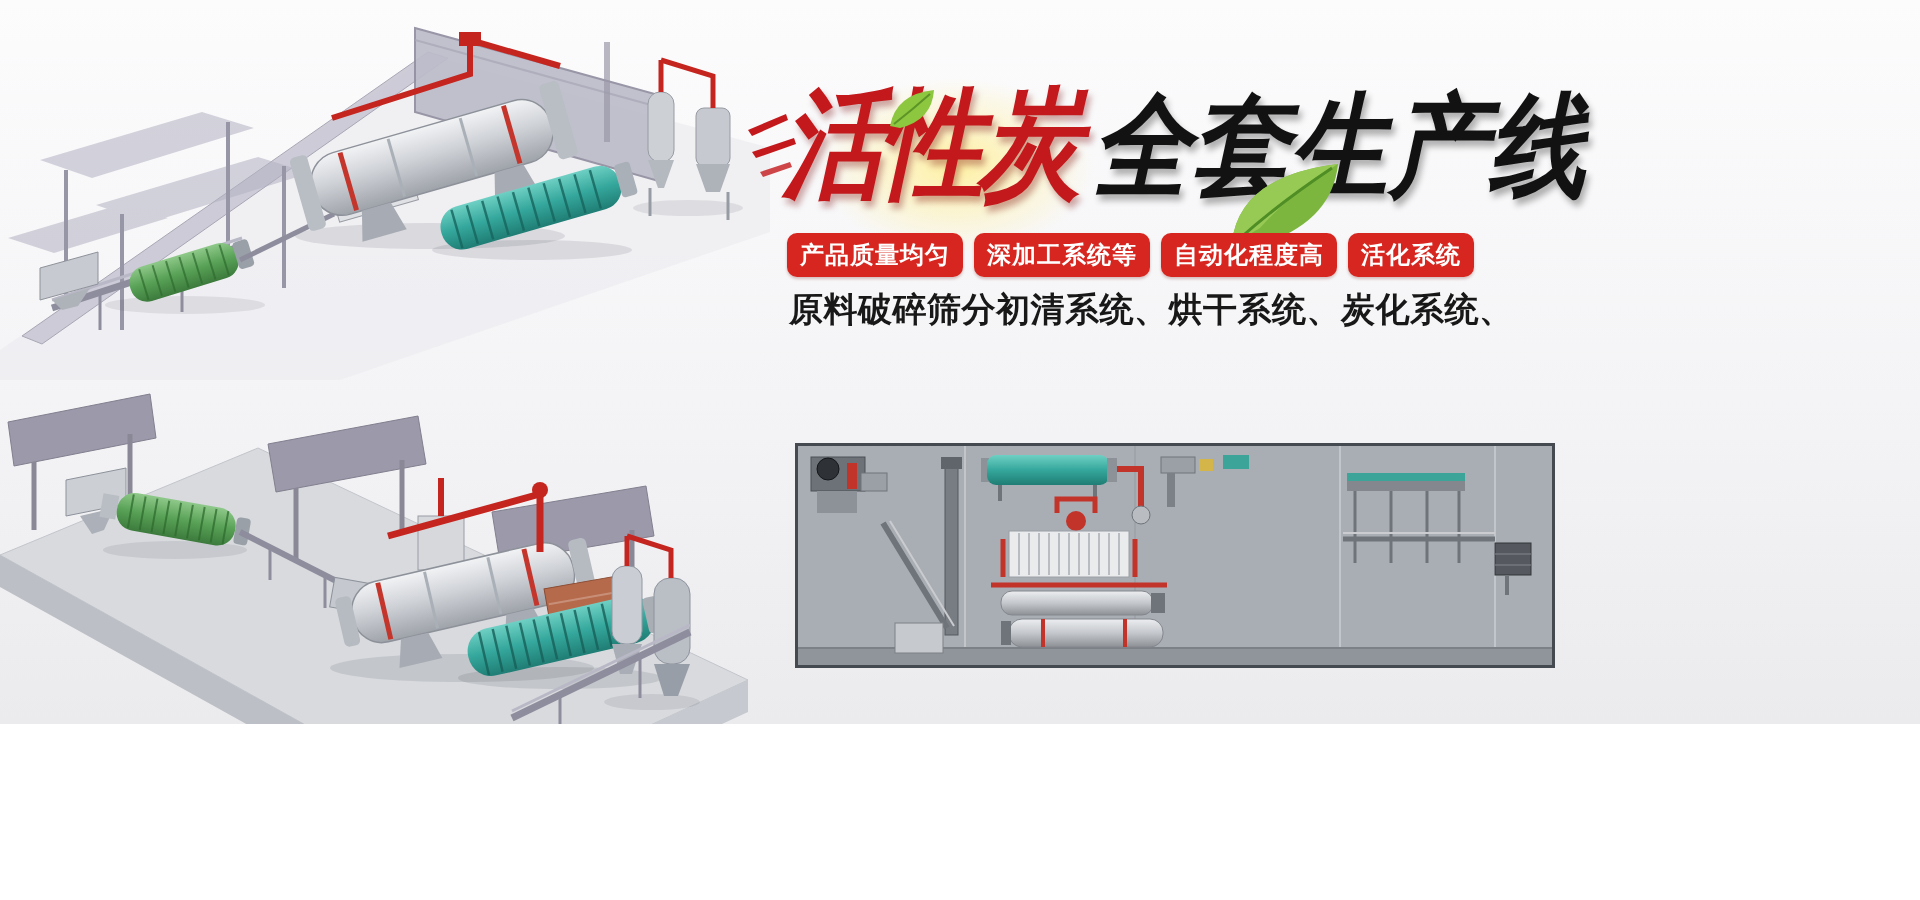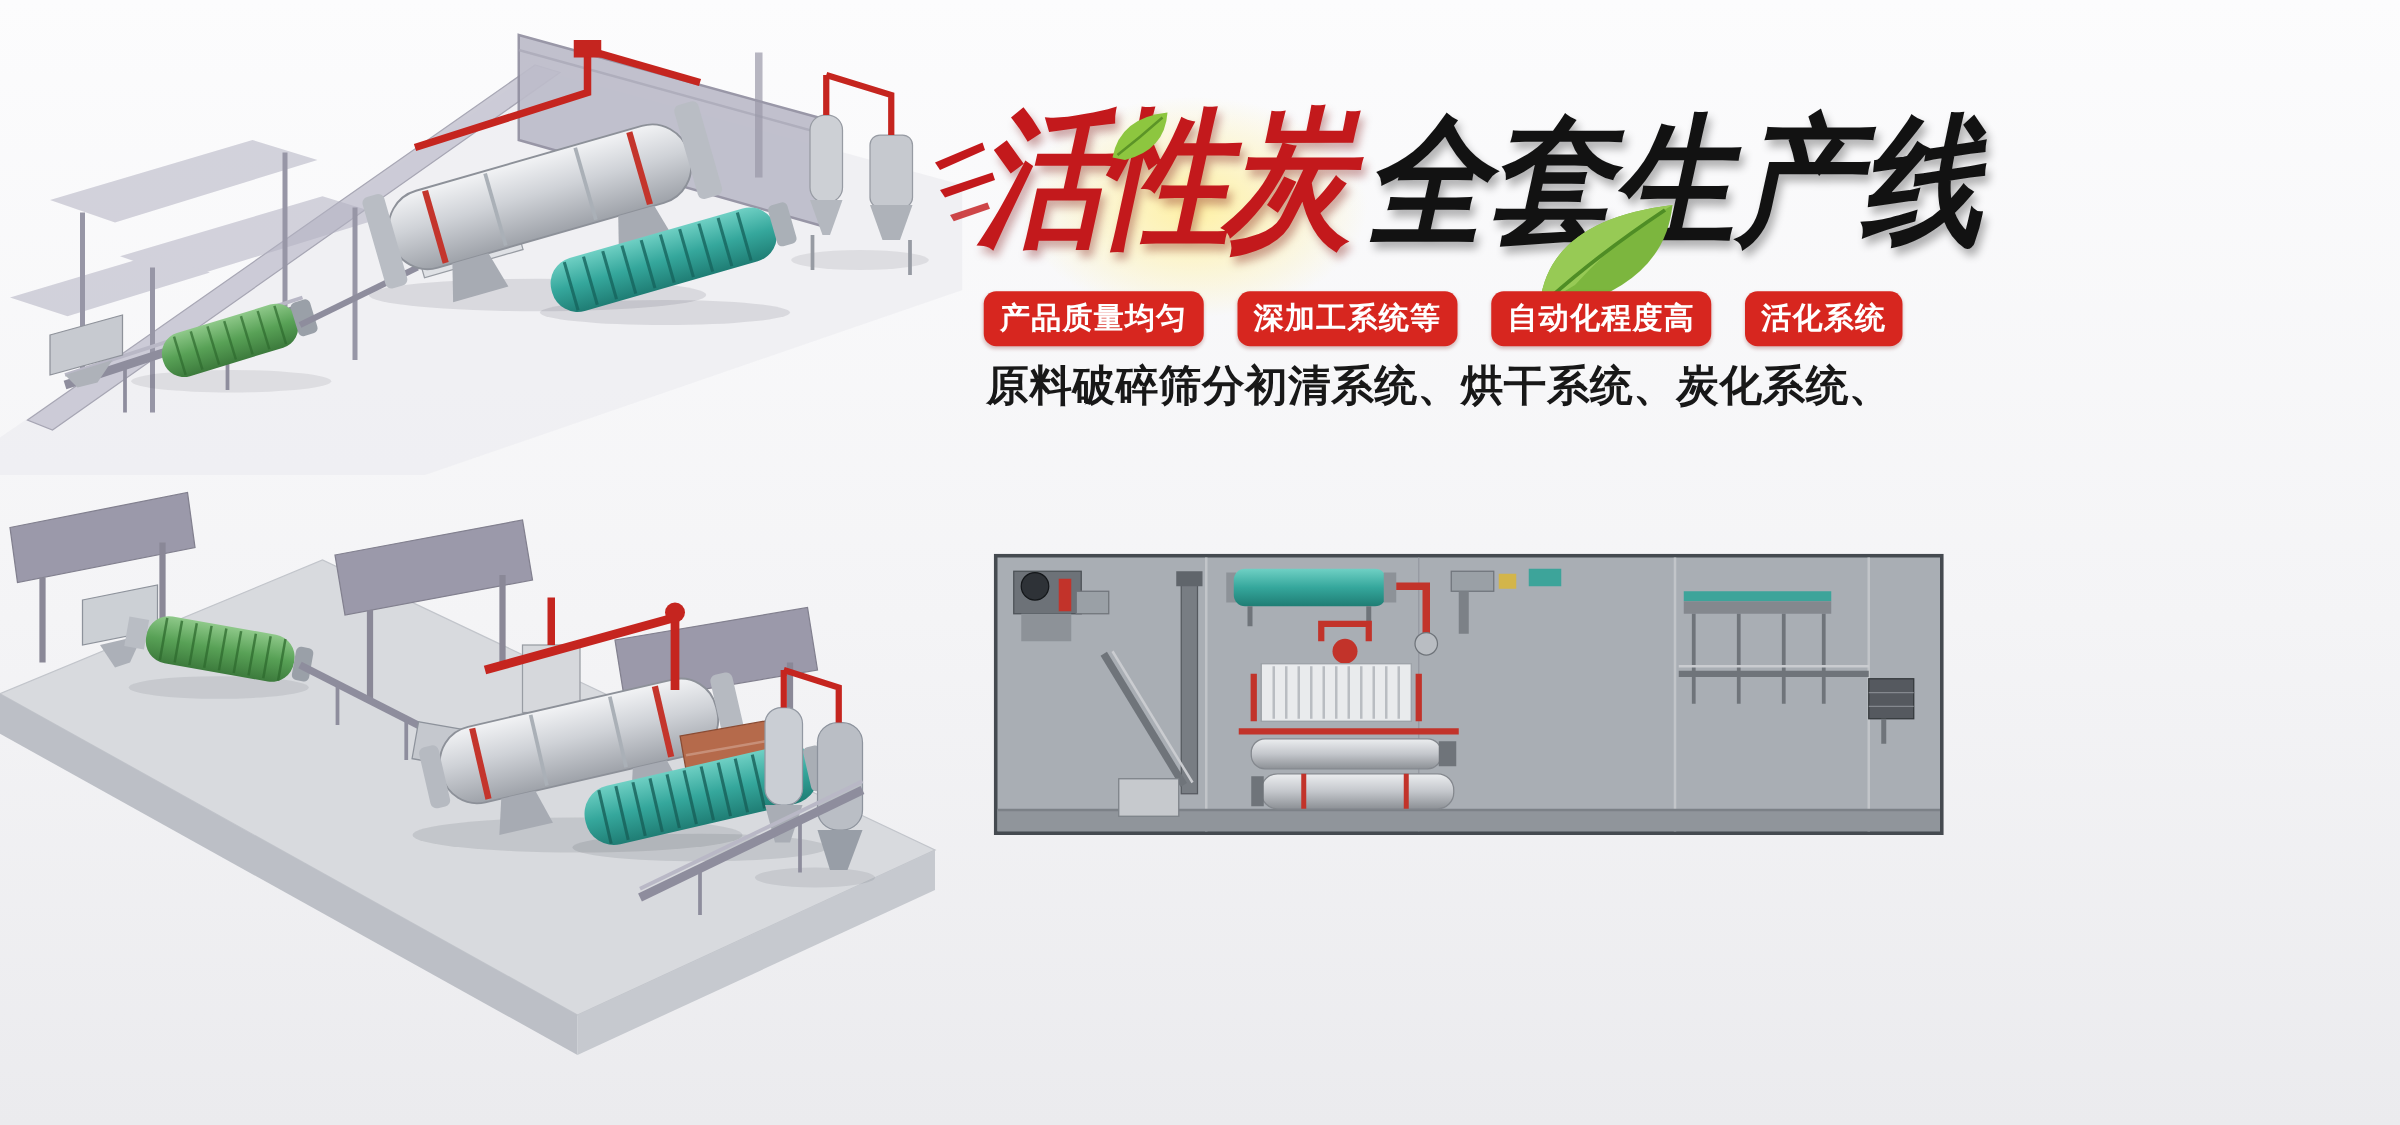--- a/index.html
+++ b/index.html
@@ -1,17 +1,17 @@
 <!DOCTYPE html>
 <html><head>
 <meta charset="utf-8">
 <style>
   html,body{margin:0;padding:0;background:#fff;}
   .stage{
-    position:relative;width:1920px;height:900px;overflow:hidden;
+    position:relative;width:1920px;height:724px;overflow:hidden;
     background:linear-gradient(180deg,#fcfcfd 0%,#f4f4f6 55%,#ebebee 100%);
     font-family:"Liberation Sans",sans-serif;
   }
   .render{position:absolute;}
   .render-top{left:0;top:0;width:770px;height:380px;}
   .render-bottom{left:0;top:380px;width:750px;height:520px;}
 
   .glow{
     position:absolute;left:770px;top:48px;width:370px;height:235px;
     background:radial-gradient(closest-side,rgba(255,240,160,0.95),rgba(255,240,160,0) 75%);
@@ -26,21 +26,21 @@
     font-size:104px;color:#c3191c;letter-spacing:-6px;font-style:italic;
     text-shadow:3px 5px 6px rgba(120,10,8,0.35);
   }
   .title-black{
     font-size:98px;color:#121212;letter-spacing:1px;margin-left:16px;font-style:italic;
     text-shadow:3px 5px 6px rgba(0,0,0,0.30);
   }
   .leaf-small{position:absolute;left:886px;top:86px;width:54px;height:46px;}
   .leaf-big{position:absolute;left:1226px;top:158px;width:122px;height:94px;}
 
-  .badges{position:absolute;left:787px;top:233px;display:flex;gap:27px;}
+  .badges{position:absolute;left:787px;top:233px;display:flex;gap:11px;}
   .badge{
     background:#d7261f;color:#ffffff;font-size:24px;font-weight:bold;
     padding:10px 13px;border-radius:10px;line-height:1;letter-spacing:1px;
     box-shadow:0 2px 3px rgba(120,20,15,0.25);
   }
 
   .desc{position:absolute;left:789px;top:291px;}
   .desc p{margin:0;}
   .desc-bold{font-size:34px;font-weight:bold;color:#181818;line-height:1.07;letter-spacing:0.5px;}
   .desc-light{font-size:31px;color:#4e4e4e;margin-top:9px;letter-spacing:0.5px;}

